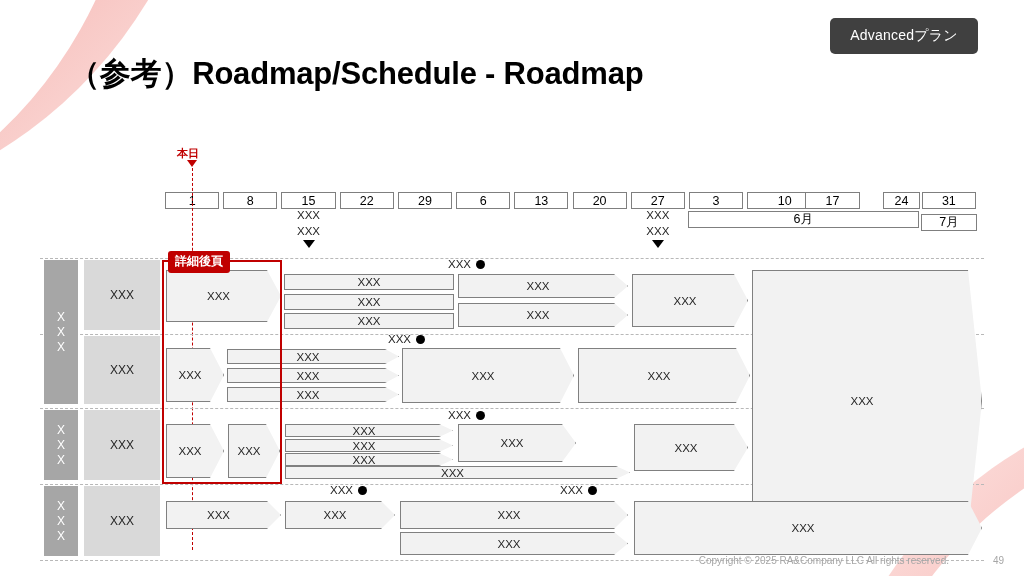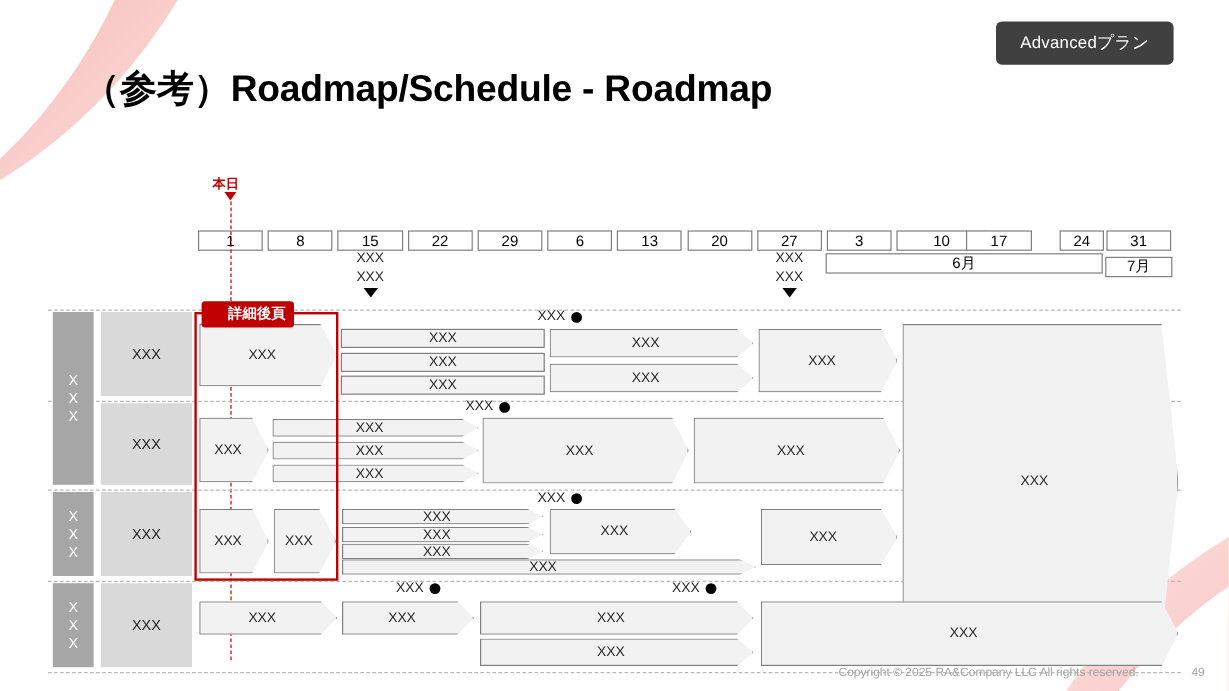--- a/index.html
+++ b/index.html
@@ -248,21 +248,21 @@
     border: 2.5px solid #c00000;
     background: transparent;
   }
   .detail-tag {
     position: absolute;
     background: #c00000;
     color: #ffffff;
     font-size: 12px;
     font-weight: bold;
     border-radius: 3px;
-    padding: 2px 7px 3px 22px;
+    padding: 2px 7px 3px 7px;
     white-space: nowrap;
     z-index: 3;
   }
 
   
   .footer-copy {
     position: absolute;
     right: 75px; bottom: 10px;
     font-size: 10px;
     color: #a6a6a6;

